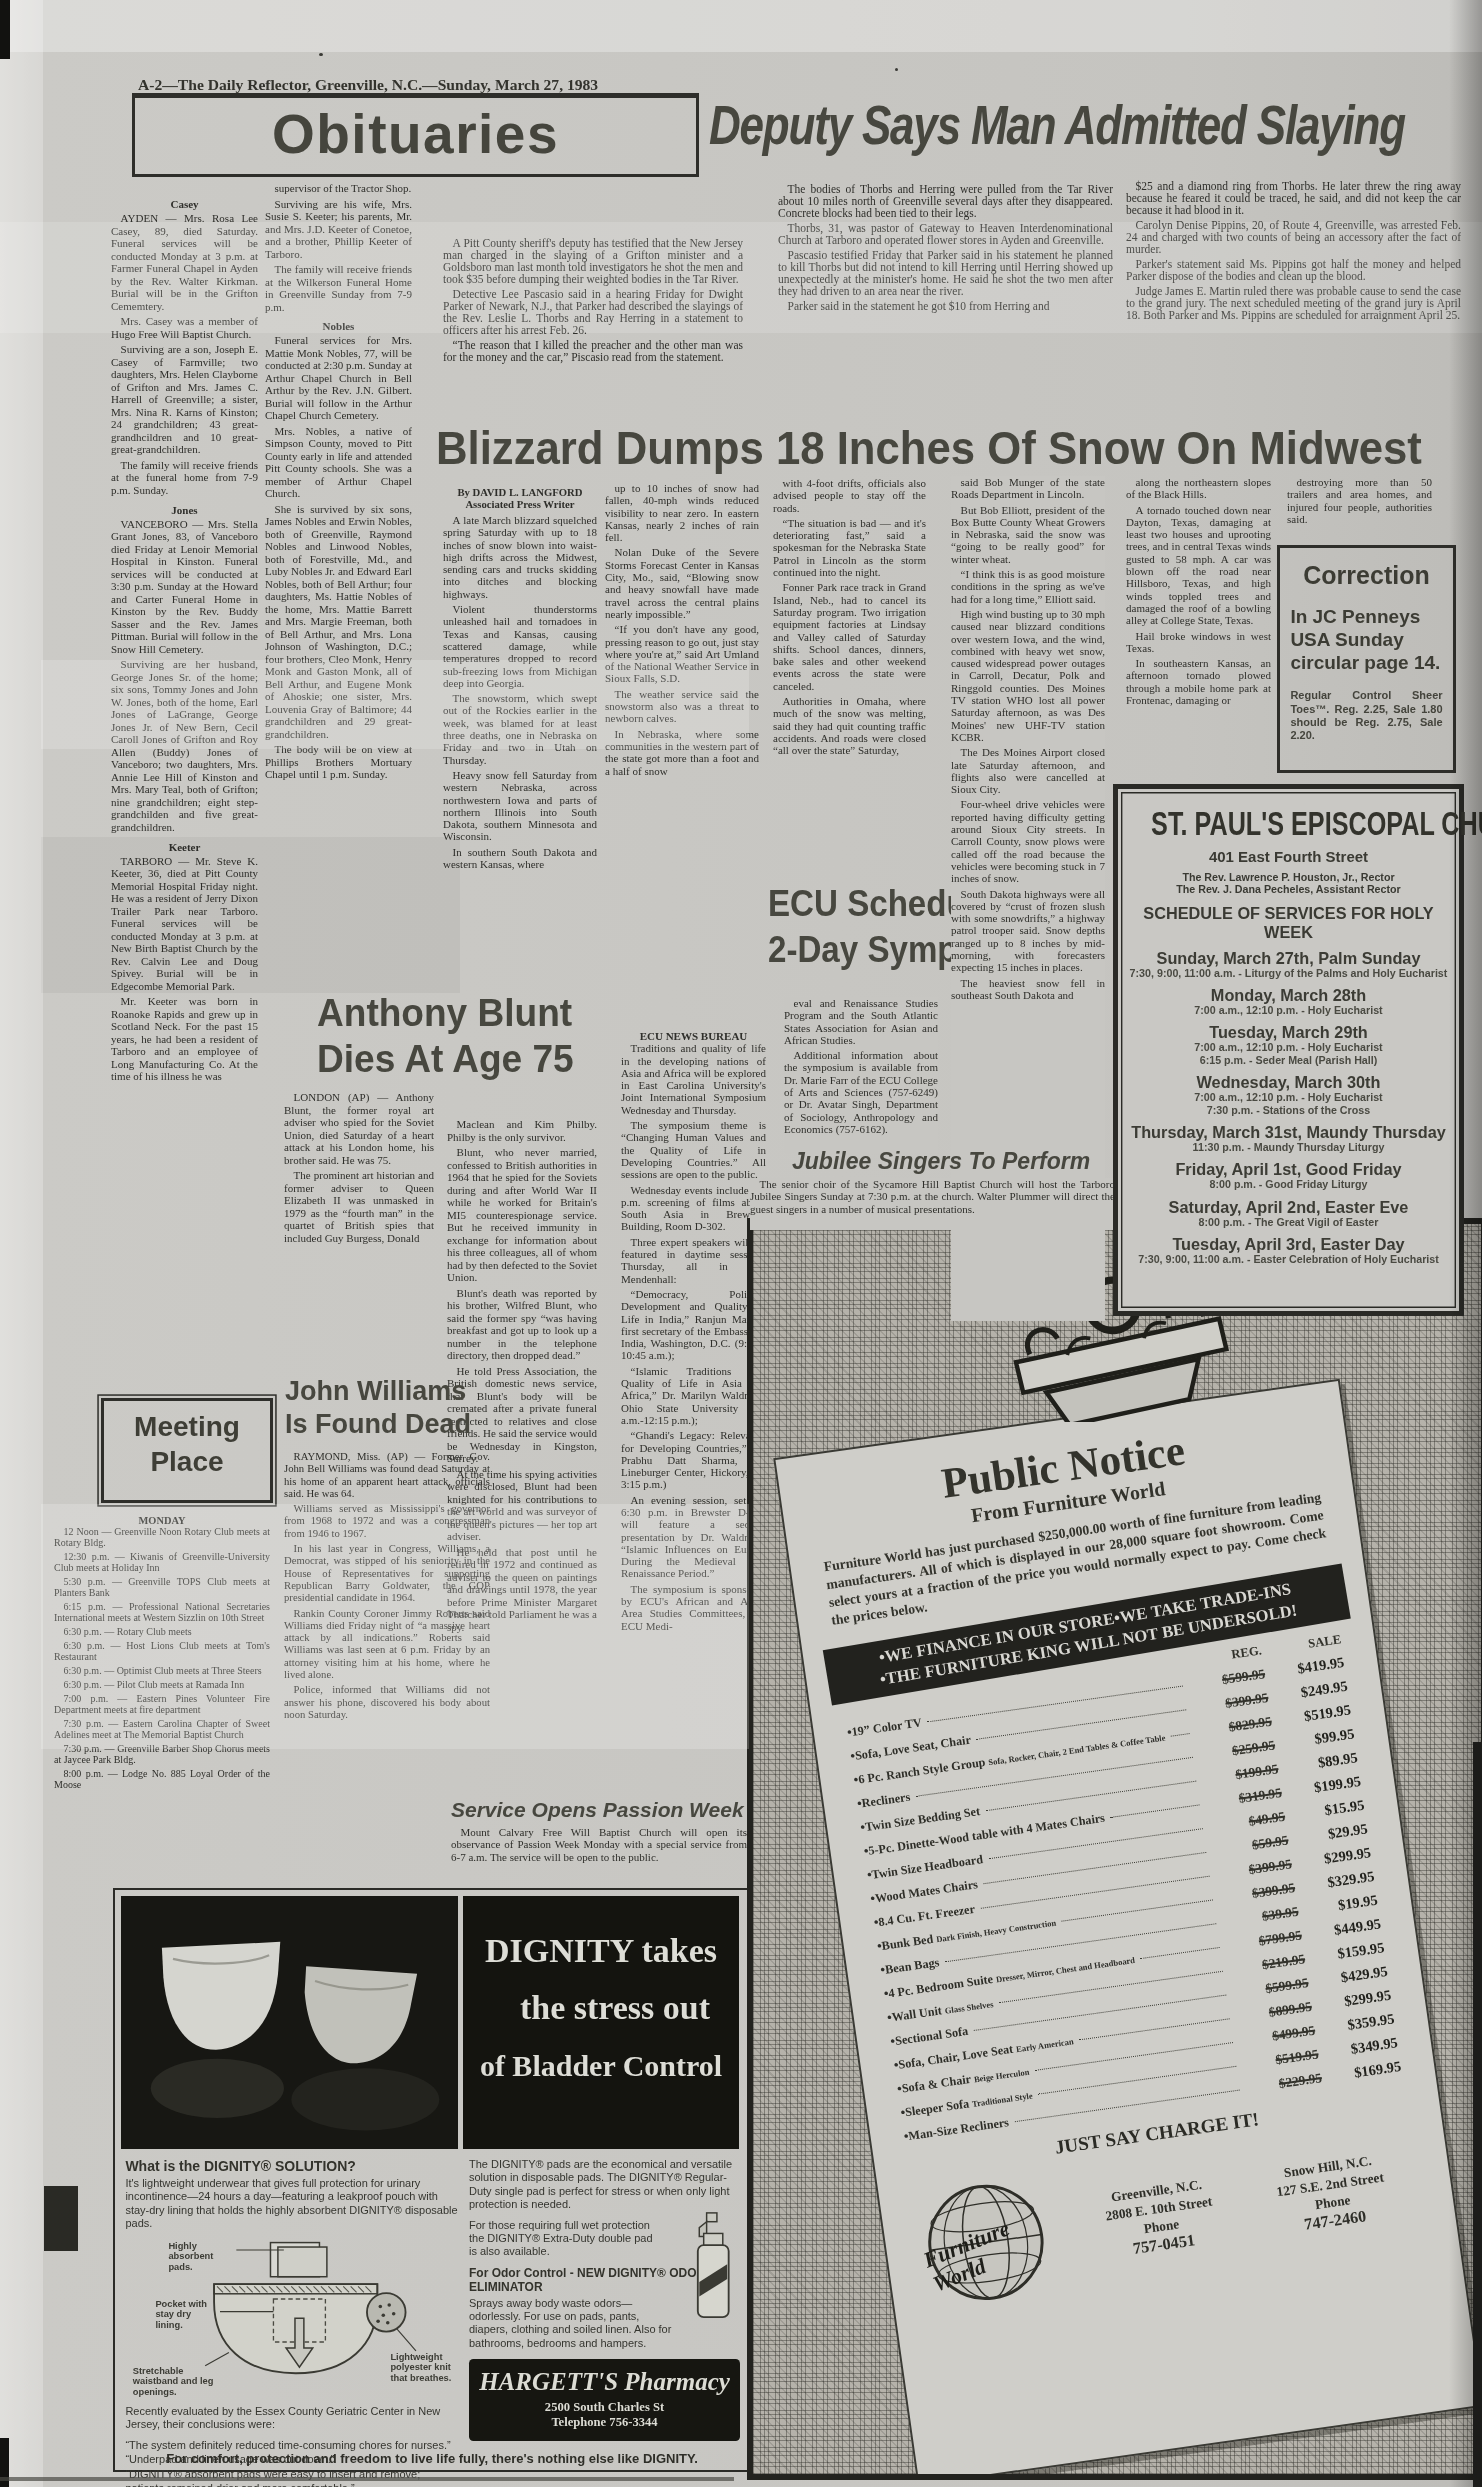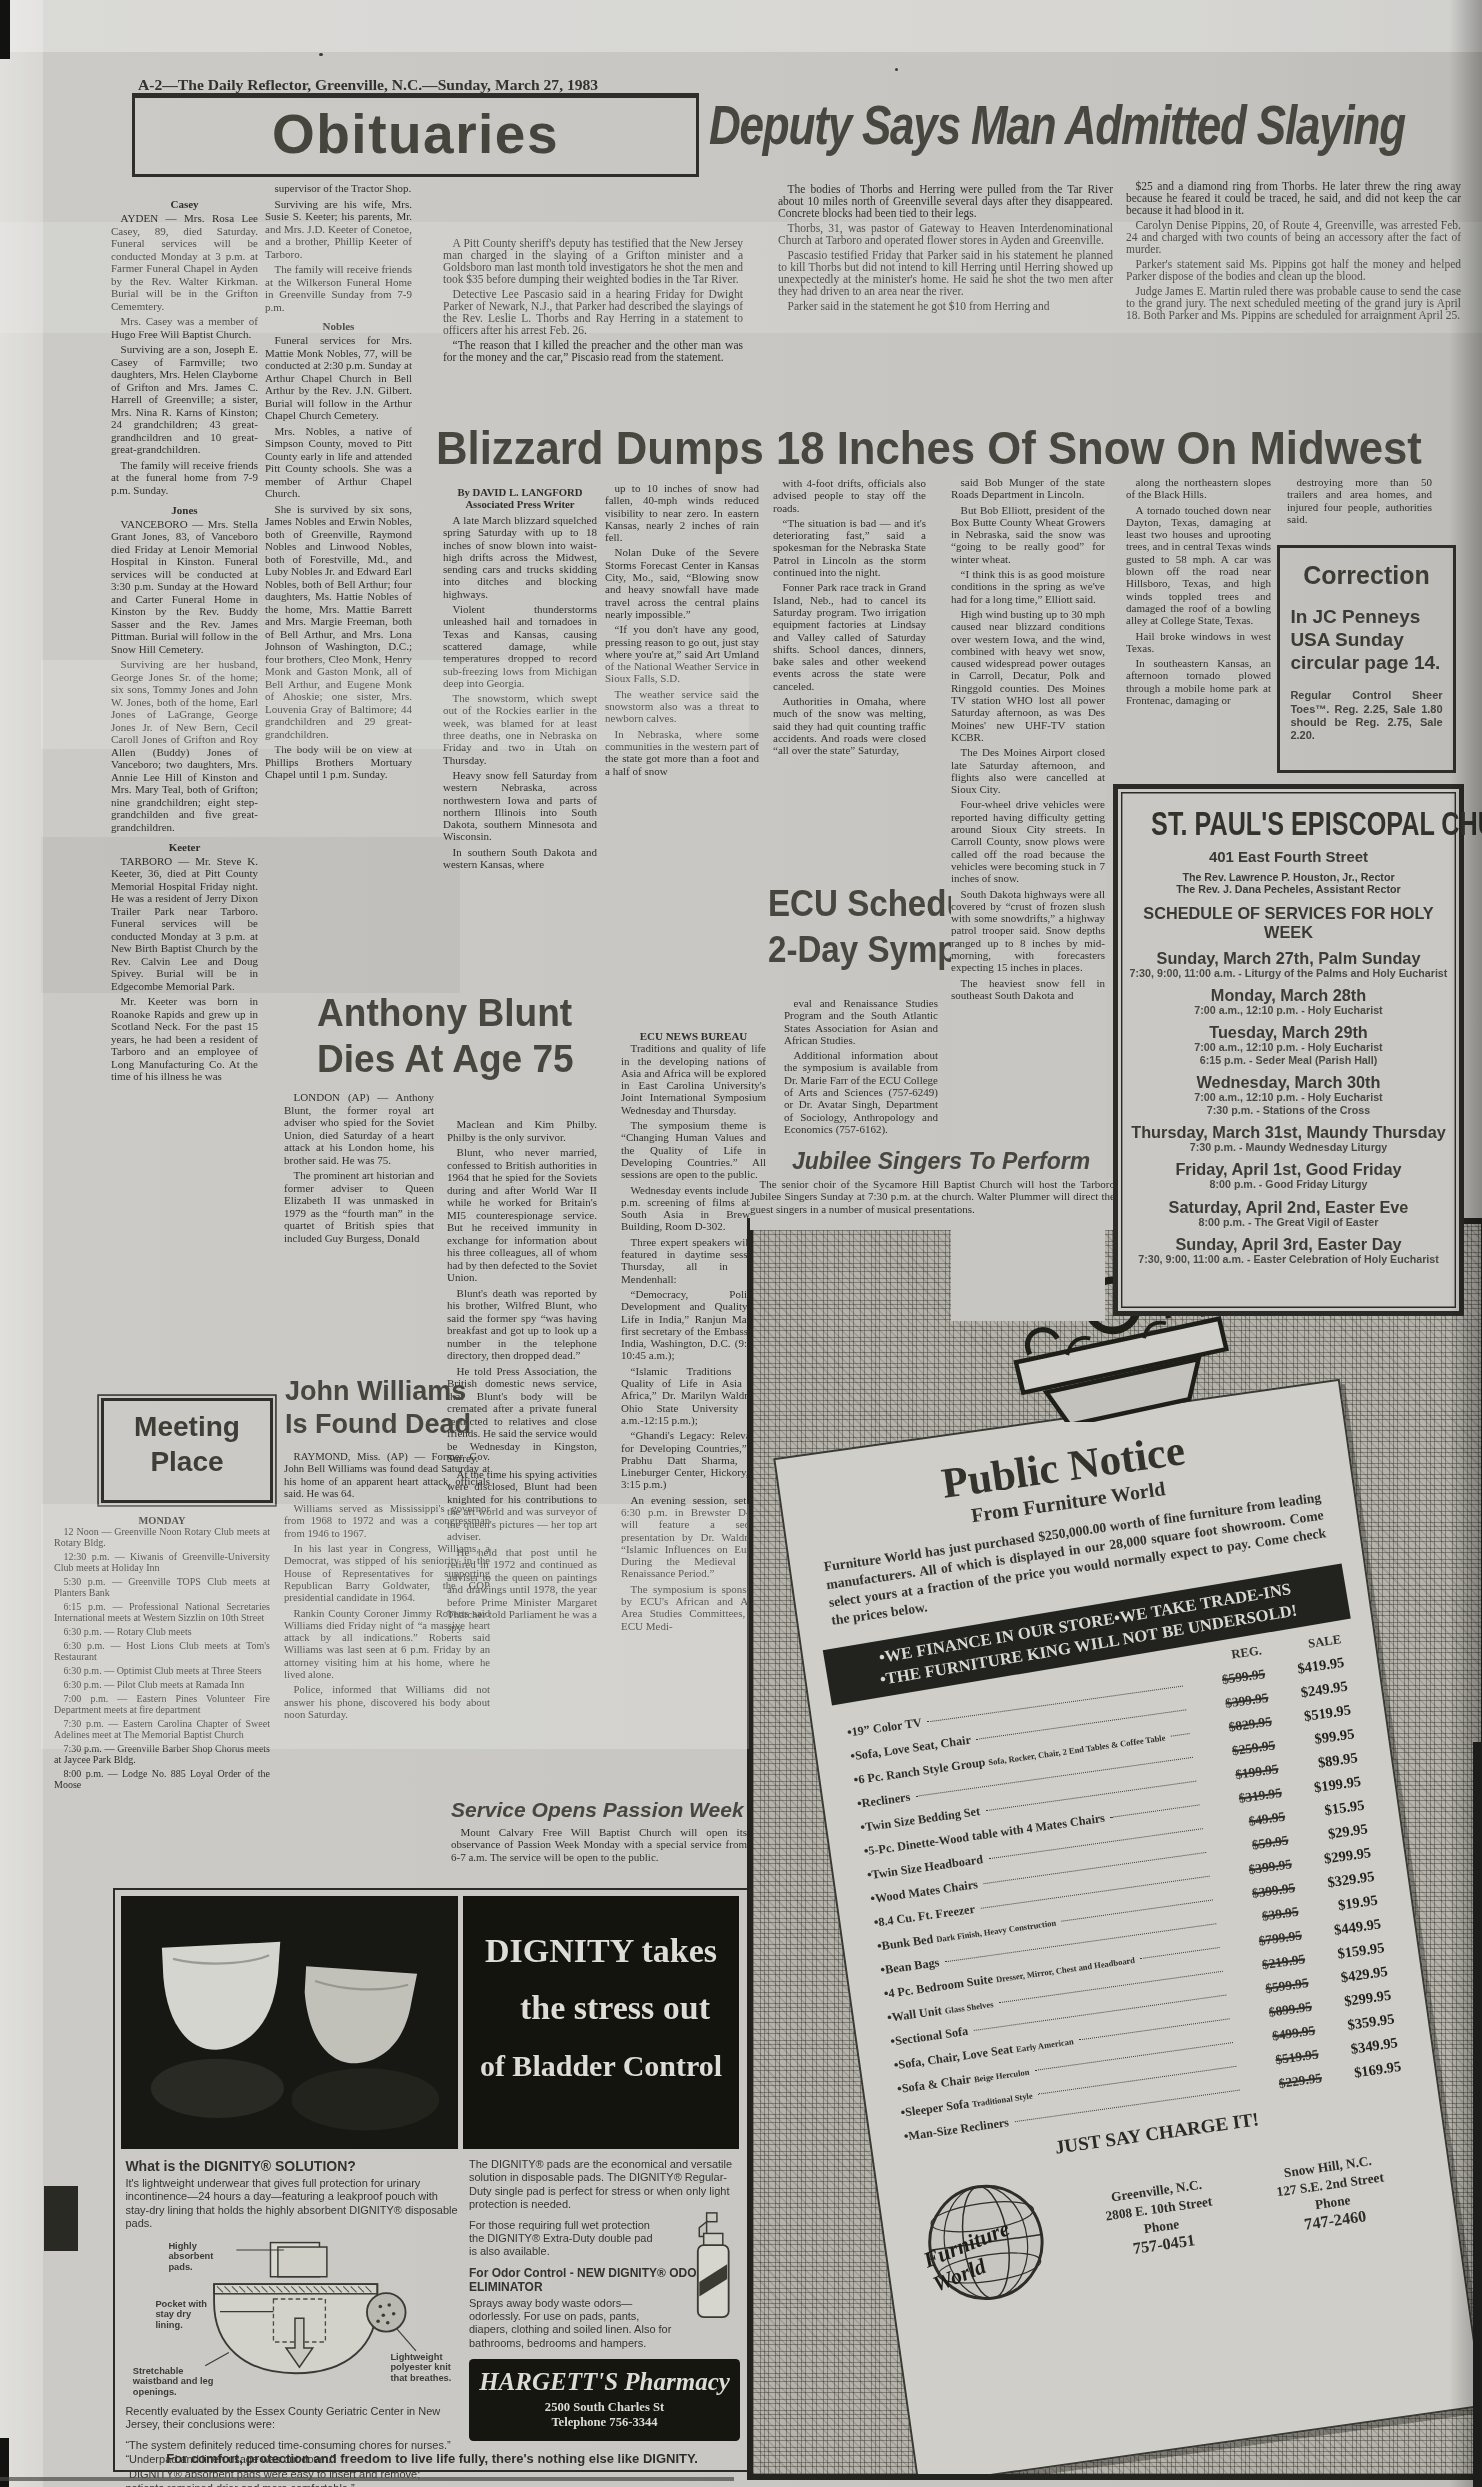--- a/index.html
+++ b/index.html
@@ -215,38 +215,38 @@
           </div>
 
           <div class="svc">
             <div class="svc-day">Wednesday, March 30th</div>
             <div class="svc-l">7:00 a.m., 12:10 p.m. - Holy Eucharist</div>
             <div class="svc-l">7:30 p.m. - Stations of the Cross</div>
           </div>
 
           <div class="svc">
             <div class="svc-day">Thursday, March 31st, Maundy Thursday</div>
-            <div class="svc-l">7:30 p.m. - Maundy Wednesday Liturgy</div>
+            <div class="svc-l">11:30 p.m. - Maundy Thursday Liturgy</div>
 
           </div>
 
           <div class="svc">
             <div class="svc-day">Friday, April 1st, Good Friday</div>
             <div class="svc-l">8:00 p.m. - Good Friday Liturgy</div>
 
           </div>
 
           <div class="svc">
             <div class="svc-day">Saturday, April 2nd, Easter Eve</div>
             <div class="svc-l">8:00 p.m. - The Great Vigil of Easter</div>
 
           </div>
 
           <div class="svc">
-            <div class="svc-day">Sunday, April 3rd, Easter Day</div>
+            <div class="svc-day">Tuesday, April 3rd, Easter Day</div>
             <div class="svc-l">7:30, 9:00, 11:00 a.m. - Easter Celebration of Holy Eucharist</div>
 
           </div>
         </div>
     </div>
   </div>
 
   <div class="hl" style="left:768px;top:886px;font-size:36px;transform:scaleX(.92);">ECU Schedules</div>
   <div class="hl" style="left:768px;top:932px;font-size:36px;transform:scaleX(.92);">2-Day Symposium</div>
   <div class="jcol" style="left:621px;top:1030px;width:145px;height:756px;font-size:11px;line-height:12.3px;">

